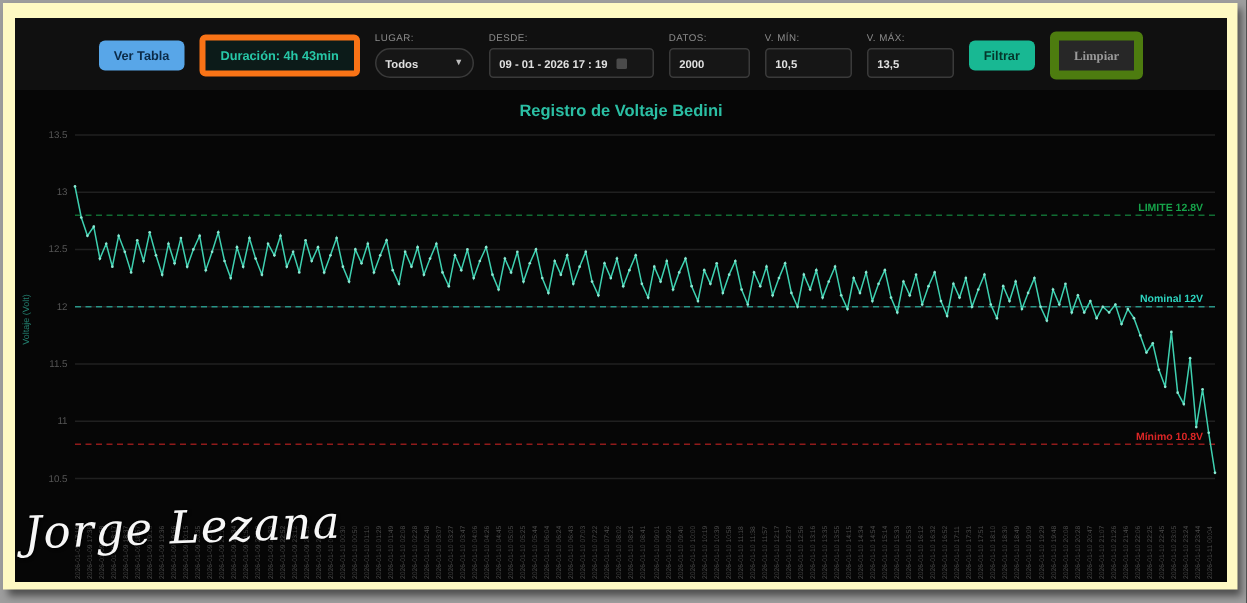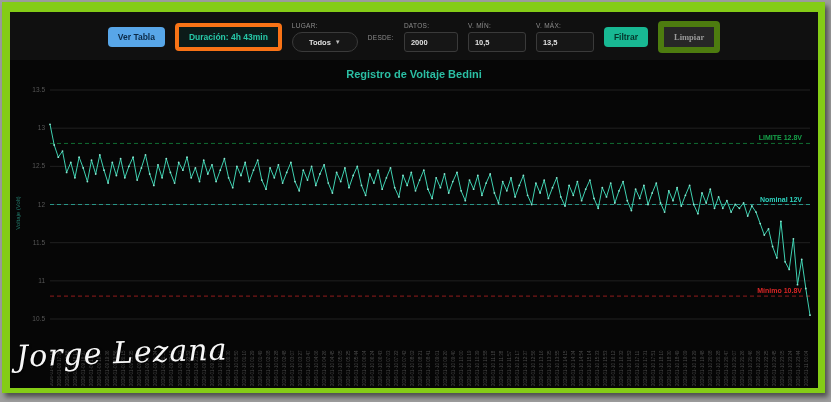--- a/index.html
+++ b/index.html
@@ -3,21 +3,21 @@
 <meta charset="utf-8">
 <style>
   html,body{margin:0;padding:0;}
   body{
     width:831px;height:402px;position:relative;overflow:hidden;
     background:#9e9e9e;
     font-family:"Liberation Sans","DejaVu Sans",sans-serif;
   }
   .frame{
     position:absolute;left:2px;top:2px;right:6px;bottom:9px;
-    background:#84cc16;
+    background:#fef9c3;
     box-shadow:3px 4px 5px rgba(0,0,0,.5);
   }
   .app{
     position:absolute;left:8px;top:10px;right:7px;bottom:5px;
     background:#0a0a0a;overflow:hidden;
   }
   
   .toolbar{
     height:46px;background:#101010;display:flex;align-items:center;
     justify-content:center;gap:10px;padding-top:2px;
@@ -34,21 +34,21 @@
   .btn-teal{background:#18b893;color:#05352a;}
   .btn-gray{background:#272727;color:#9a9a9a;border:6px solid #4d7c0f;font-family:Liberation Serif, serif;}
   .fgroup{display:flex;flex-direction:column;gap:3px;}
   .flabel{font-size:6.5px;color:#8c8c8c;letter-spacing:.3px;}
   .fctrl{
     background:#161616;border:1px solid #3a3a3a;border-radius:3px;
     color:#e0e0e0;font-size:7.5px;font-weight:bold;height:18px;
     display:flex;align-items:center;padding:0 6px;gap:4px;
     font-family:inherit;
   }
-  .fctrl.sel{justify-content:center;width:52px;border-radius:10px;}
+  .fctrl.sel{justify-content:space-between;width:52px;border-radius:10px;}
   .chev{font-size:6px;color:#bdbdbd;}
   .cal{width:7px;height:7px;background:#4a4a4a;border-radius:1px;flex:0 0 auto;margin-left:2px;}
   .w-date{width:96px;}
   .w-datos{width:40px;}
   .w-v{width:44px;}
   
   .chart{position:relative;background:#060606;height:332px;}
   .chart-title{
     position:absolute;top:8px;left:0;right:0;text-align:center;
     color:#2bbfa4;font-size:11px;font-weight:bold;
@@ -87,20 +87,24 @@
       <div class="fgroup">
         <span class="flabel">LUGAR:</span>
         <div class="fctrl sel">
           <span>Todos</span>
           <span class="chev">▼</span>
         </div>
       </div>
 
       <div class="fgroup">
         <span class="flabel">DESDE:</span>
+        <div class="fctrl w-date">
+          <span>09 - 01 - 2026  17 : 19</span>
+          <span class="cal"></span>
+        </div>
       </div>
 
 
       <div class="fgroup">
         <span class="flabel">DATOS:</span>
         <div class="fctrl w-datos">
           <span>2000</span>
         </div>
       </div>
 

